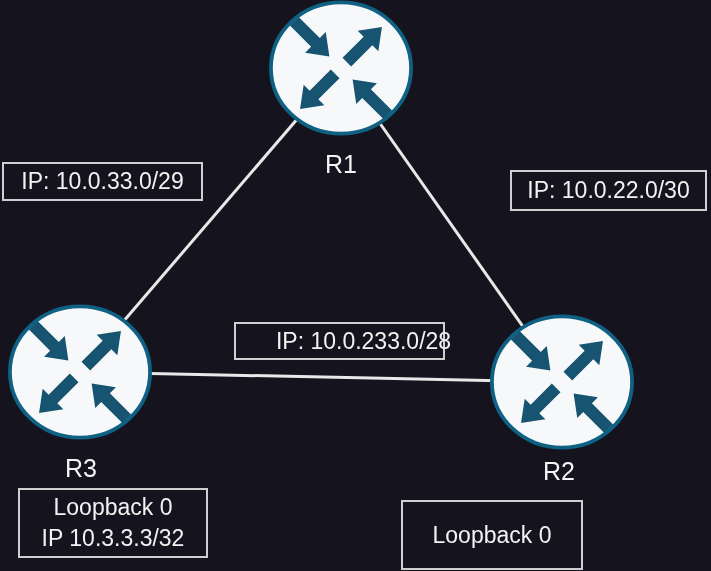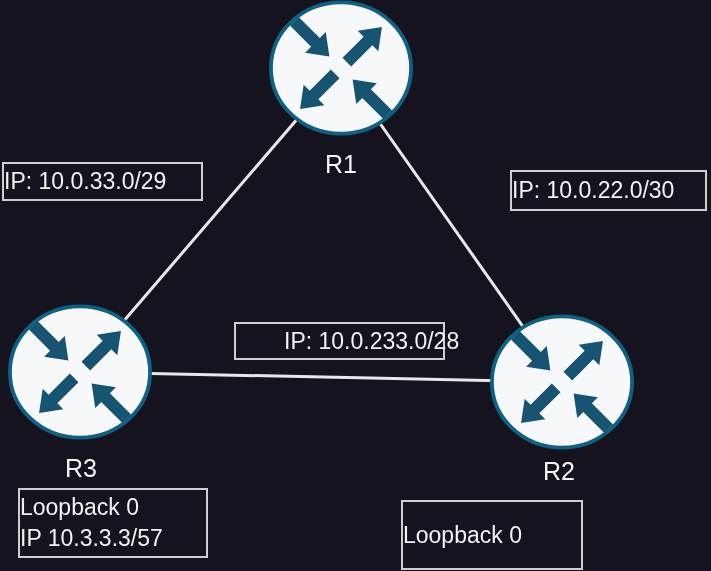--- a/index.html
+++ b/index.html
@@ -22,20 +22,21 @@
   }
   .ip-label {
     position: absolute;
     box-sizing: border-box;
     border: 2px solid #cfcfcf;
     color: #f2f2f2;
     background: #15131e;
     font-size: 23px;
     display: flex;
     align-items: center;
+    justify-content: center;
     white-space: nowrap;
   }
   .lbl-r1r3 { left: 2px;   top: 162px; width: 201px; height: 39px; }
   .lbl-r1r2 { left: 510px; top: 170px; width: 197px; height: 41px; }
   .lbl-r3r2 { left: 234px; top: 322px; width: 211px; height: 38px; padding-left: 48px; }
   .node-label {
     position: absolute;
     color: #f4f4f4;
     font-size: 25px;
     transform: translateX(-50%);
@@ -45,21 +46,21 @@
   .nl-r3 { left: 81px;  top: 454px; }
   .nl-r2 { left: 559px; top: 457px; }
   .loopback-box {
     position: absolute;
     box-sizing: border-box;
     border: 2px solid #cfcfcf;
     color: #f2f2f2;
     background: #15131e;
     font-size: 23px;
     line-height: 31px;
-    text-align: left;
+    text-align: center;
     display: flex;
     flex-direction: column;
     justify-content: center;
   }
   .lb-r3 { left: 18px;  top: 488px; width: 190px; height: 70px; }
   .lb-r2 { left: 401px; top: 500px; width: 182px; height: 70px; }
 </style>
 </head>
 <body>
 
@@ -108,19 +109,19 @@
   <div class="ip-label lbl-r3r2">
     <span>IP: 10.0.233.0/28</span>
   </div>
 
   <div class="node-label nl-r1">R1</div>
   <div class="node-label nl-r3">R3</div>
   <div class="node-label nl-r2">R2</div>
 
   <div class="loopback-box lb-r3">
     <div>Loopback 0</div>
-    <div>IP 10.3.3.3/57</div>
+    <div>IP 10.3.3.3/32</div>
   </div>
   <div class="loopback-box lb-r2">
     <div>Loopback 0</div>
   </div>
 
 </div>
 
 </body></html>

